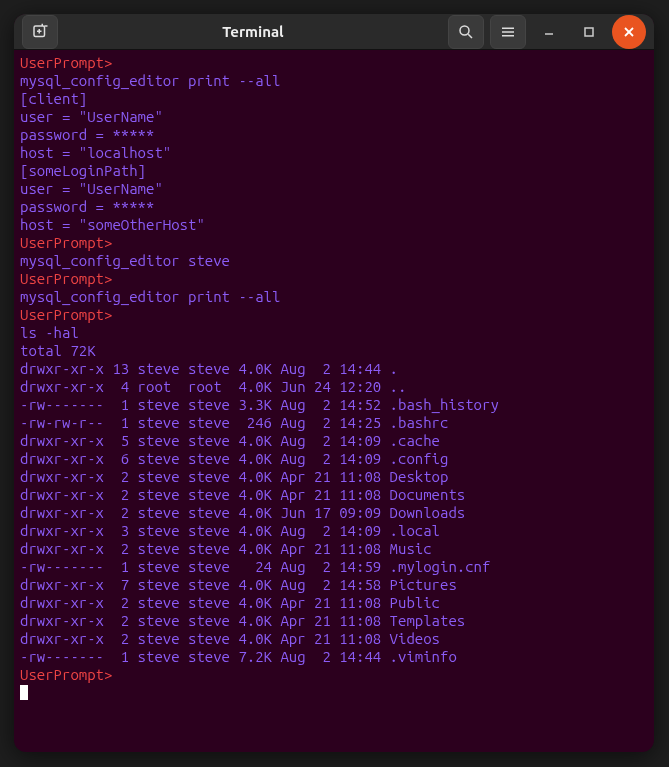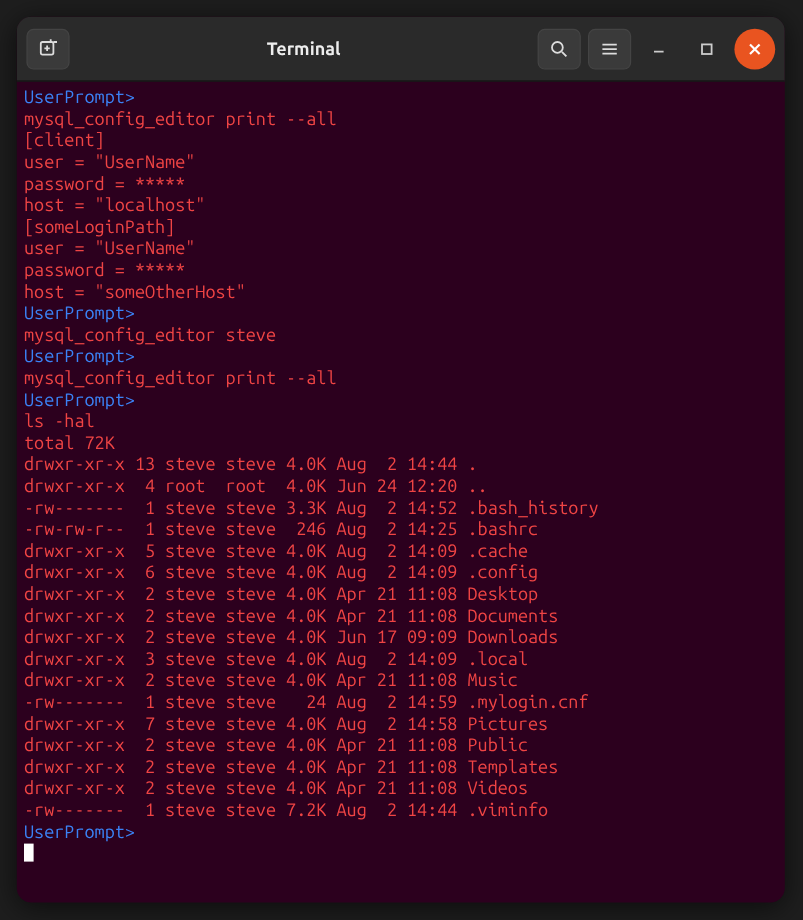--- a/index.html
+++ b/index.html
@@ -14,21 +14,21 @@
     top: 14px; left: 14px;
     width: 640px; height: 738px;
     background: #2c001e;
     border-radius: 12px;
     box-shadow: 0 4px 24px rgba(0,0,0,0.6);
     overflow: hidden;
     display: flex;
     flex-direction: column;
   }
   .titlebar {
-    height: 54px;
+    height: 36px;
     background: #2a2a2a;
     display: flex;
     align-items: center;
     padding: 0 8px;
     border-bottom: 1px solid #111;
   }
   .tb-btn {
     width: 36px; height: 34px;
     border: 1px solid #444;
     background: #3a3a3a;
@@ -66,22 +66,22 @@
 
   .term-body {
     flex: 1;
     padding: 4px 6px 6px 6px;
     font-size: 15px;
     line-height: 18px;
     color: #fff;
     overflow: hidden;
     white-space: pre;
   }
-  .prompt { color: #3b82f6; text-align: center; }
-  .cmd, .out { color: #ef4444; }
+  .prompt { color: #ef4444; text-align: center; }
+  .cmd, .out { color: #8b5cf6; }
   .cursor {
     display: inline-block;
     width: 8px; height: 15px;
     background: #fff;
     vertical-align: -2px;
   }
 </style>
 </head>
 <body>
 

